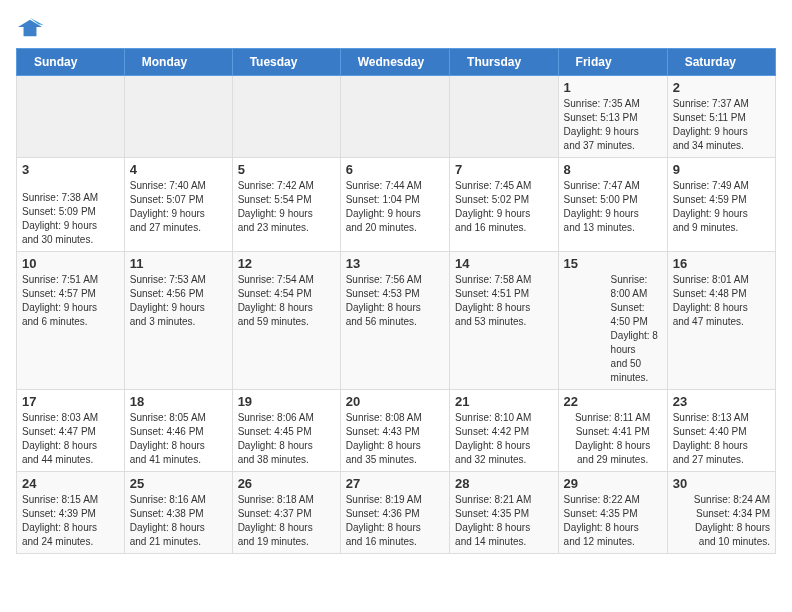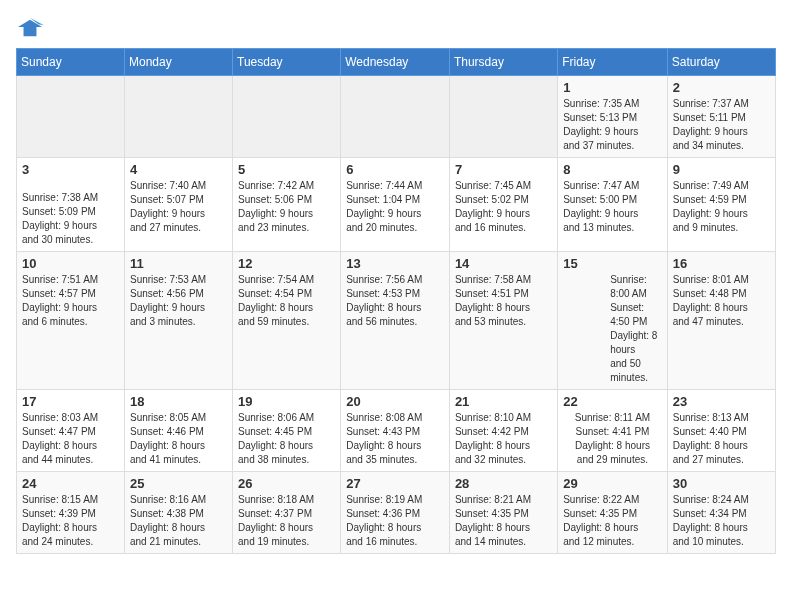--- a/index.html
+++ b/index.html
@@ -39,22 +39,22 @@
     }
     .calendar {
       width: 100%;
       border-collapse: collapse;
       margin-top: 8px;
     }
     .calendar thead tr th {
       background: #3a7bc8;
       color: #fff;
       font-size: 12px;
-      font-weight: normal;
-      padding: 6px 4px;
+      font-weight: bold;
+      padding: 6px 17px;
       text-align: left;
       border: 1px solid #5a9ae0;
     }
     .calendar tbody tr td {
       vertical-align: top;
       border: 1px solid #ddd;
       padding: 4px 5px;
       width: 110px;
       min-height: 80px;
       font-size: 10.5px;
@@ -147,21 +147,21 @@
         <td>
           <span class="day-number">4</span>
           <div class="day-info" style="white-space: pre-line;">Sunrise: 7:40 AM
 Sunset: 5:07 PM
 Daylight: 9 hours
 and 27 minutes.</div>
         </td>
         <td>
           <span class="day-number">5</span>
           <div class="day-info" style="white-space: pre-line;">Sunrise: 7:42 AM
-Sunset: 5:06 PM
+Sunset: 5:54 PM
 Daylight: 9 hours
 and 23 minutes.</div>
         </td>
         <td>
           <span class="day-number">6</span>
           <div class="day-info" style="white-space: pre-line;">Sunrise: 7:44 AM
 Sunset: 1:04 PM
 Daylight: 9 hours
 and 20 minutes.</div>
         </td>
@@ -327,20 +327,20 @@
         </td>
         <td>
           <span class="day-number">29</span>
           <div class="day-info" style="white-space: pre-line;">Sunrise: 8:22 AM
 Sunset: 4:35 PM
 Daylight: 8 hours
 and 12 minutes.</div>
         </td>
         <td>
           <span class="day-number">30</span>
-          <div class="day-info" style="white-space: pre-line;">Sunrise: 8:24 AM
+          <div class="day-info" style="white-space: pre-line; text-align: right;">Sunrise: 8:24 AM
 Sunset: 4:34 PM
 Daylight: 8 hours
 and 10 minutes.</div>
         </td>
       </tr>
     </tbody>
 </table>
 
 </body></html>

